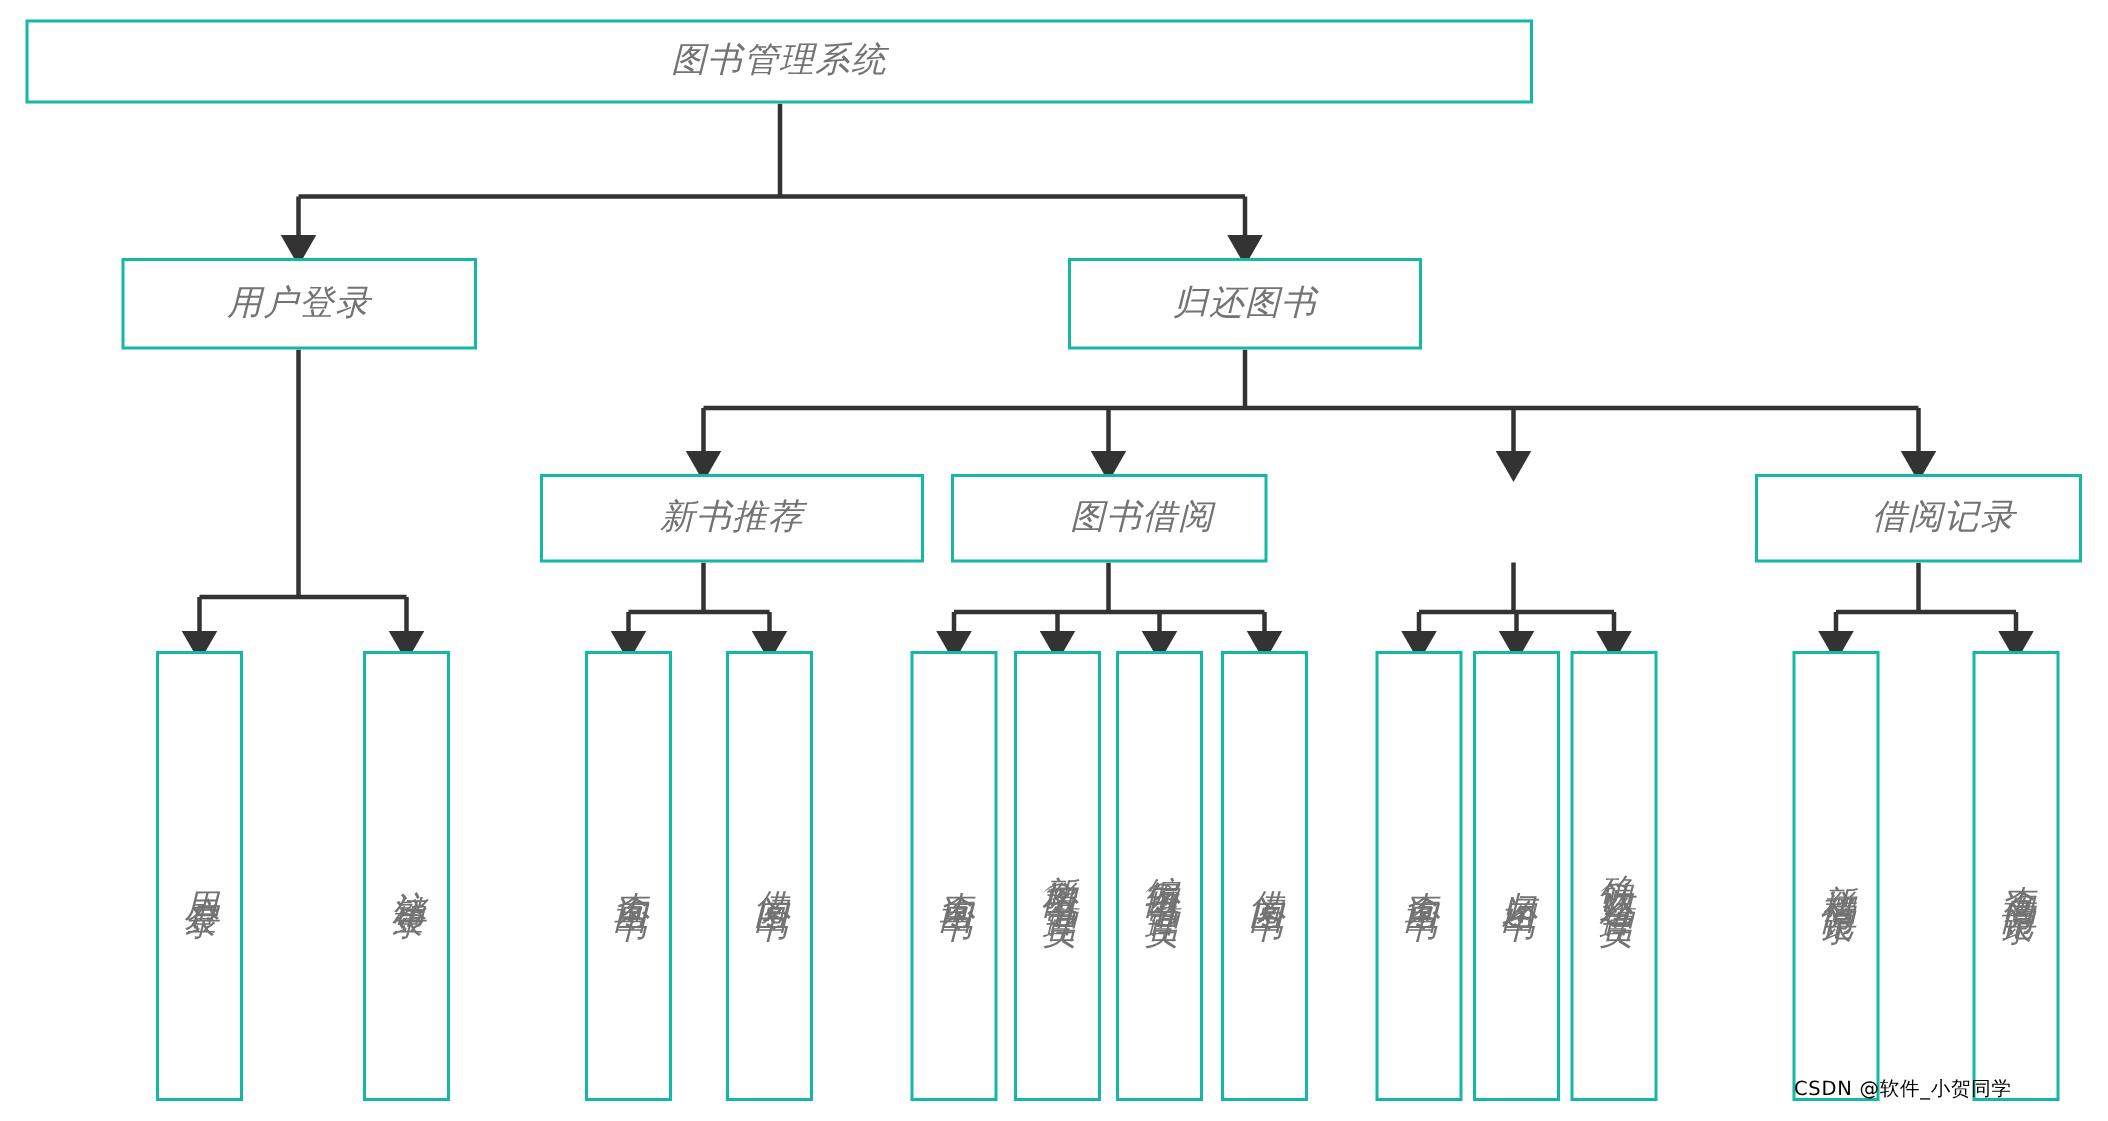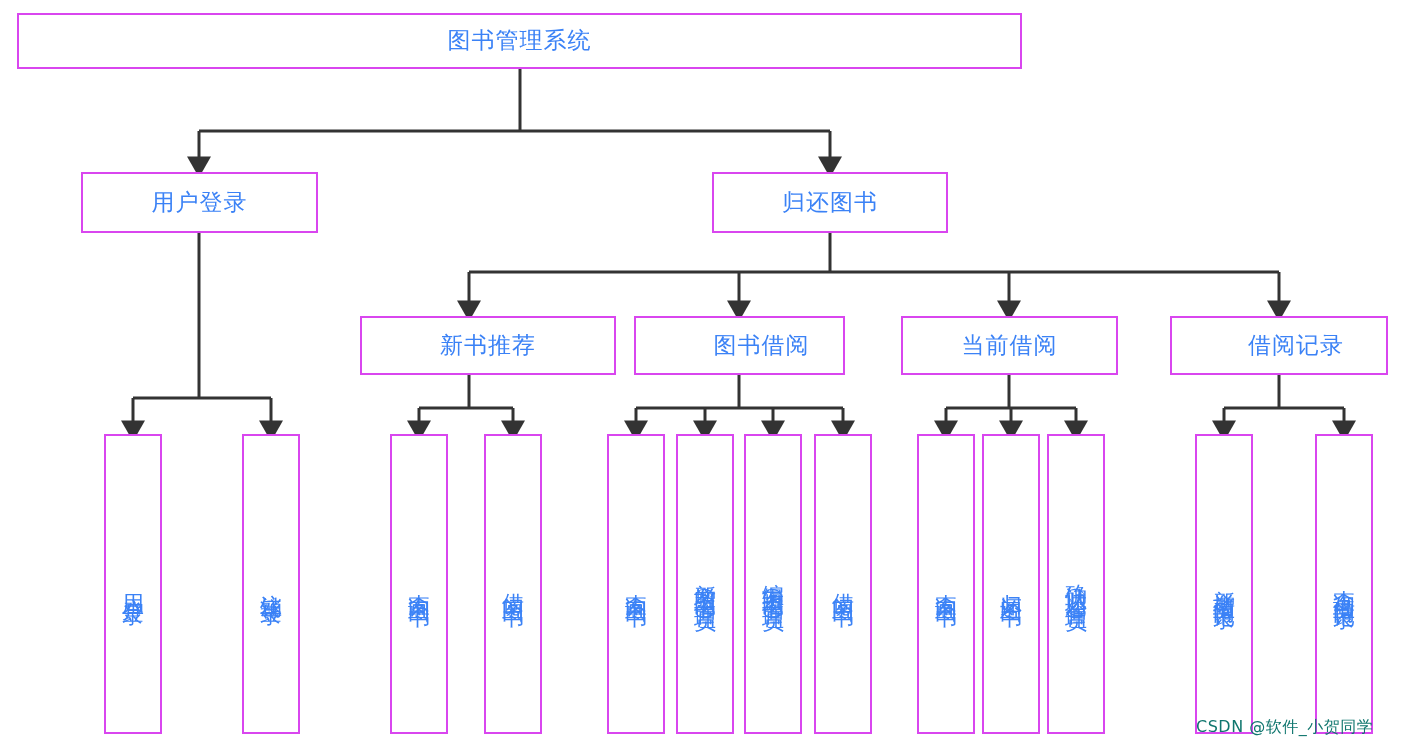--- a/index.html
+++ b/index.html
@@ -17,25 +17,26 @@
   svg#wires{
     position:absolute;
     left:0;top:0;
     width:1405px;height:747px;
     pointer-events:none;
   }
   .node{
     position:absolute;
     box-sizing:border-box;
     background:#ffffff;
-    border:2px solid #d946ef;
+    border:2px solid #14b8a6;
     display:flex;
     align-items:center;
     justify-content:center;
-    color:#3b82f6;
+    color:#737373;
+    font-style:italic;
   }
   .node.horiz{
     font-size:23px;
     line-height:1.1;
     letter-spacing:1px;
   }
   .node.vert{
     writing-mode:vertical-rl;
     text-orientation:upright;
     font-size:22px;
@@ -47,22 +48,22 @@
     text-align:center;
   }
   .node.vert .vtext{
     writing-mode:vertical-rl;
     text-orientation:upright;
     display:block;
     max-height:100%;
   }
   .watermark{
     position:absolute;
-    font-size:16px;
-    color:#0f766e;
+    font-size:13px;
+    color:#000000;
     letter-spacing:0.5px;
     white-space:nowrap;
     user-select:none;
   }
 </style>
 </head>
 <body>
 
 <div id="canvas">
 
@@ -129,23 +130,20 @@
   <div class="node horiz" style="left:712px;top:172px;width:236px;height:61px;">
     <span>归还图书</span>
   </div>
 
   <div class="node horiz" style="left:360px;top:316px;width:256px;height:59px;">
     <span>新书推荐</span>
   </div>
   <div class="node horiz" style="left:634px;top:316px;width:211px;height:59px;padding-left:44px;">
     <span>图书借阅</span>
   </div>
-  <div class="node horiz" style="left:901px;top:316px;width:217px;height:59px;">
-    <span>当前借阅</span>
-  </div>
   <div class="node horiz" style="left:1170px;top:316px;width:218px;height:59px;padding-left:34px;">
     <span>借阅记录</span>
   </div>
 
   <div class="node vert" style="left:104px;top:434px;width:58px;height:300px;">
     <span class="vtext">用户登录</span>
   </div>
   <div class="node vert" style="left:242px;top:434px;width:58px;height:300px;">
     <span class="vtext">注销登录</span>
   </div>

